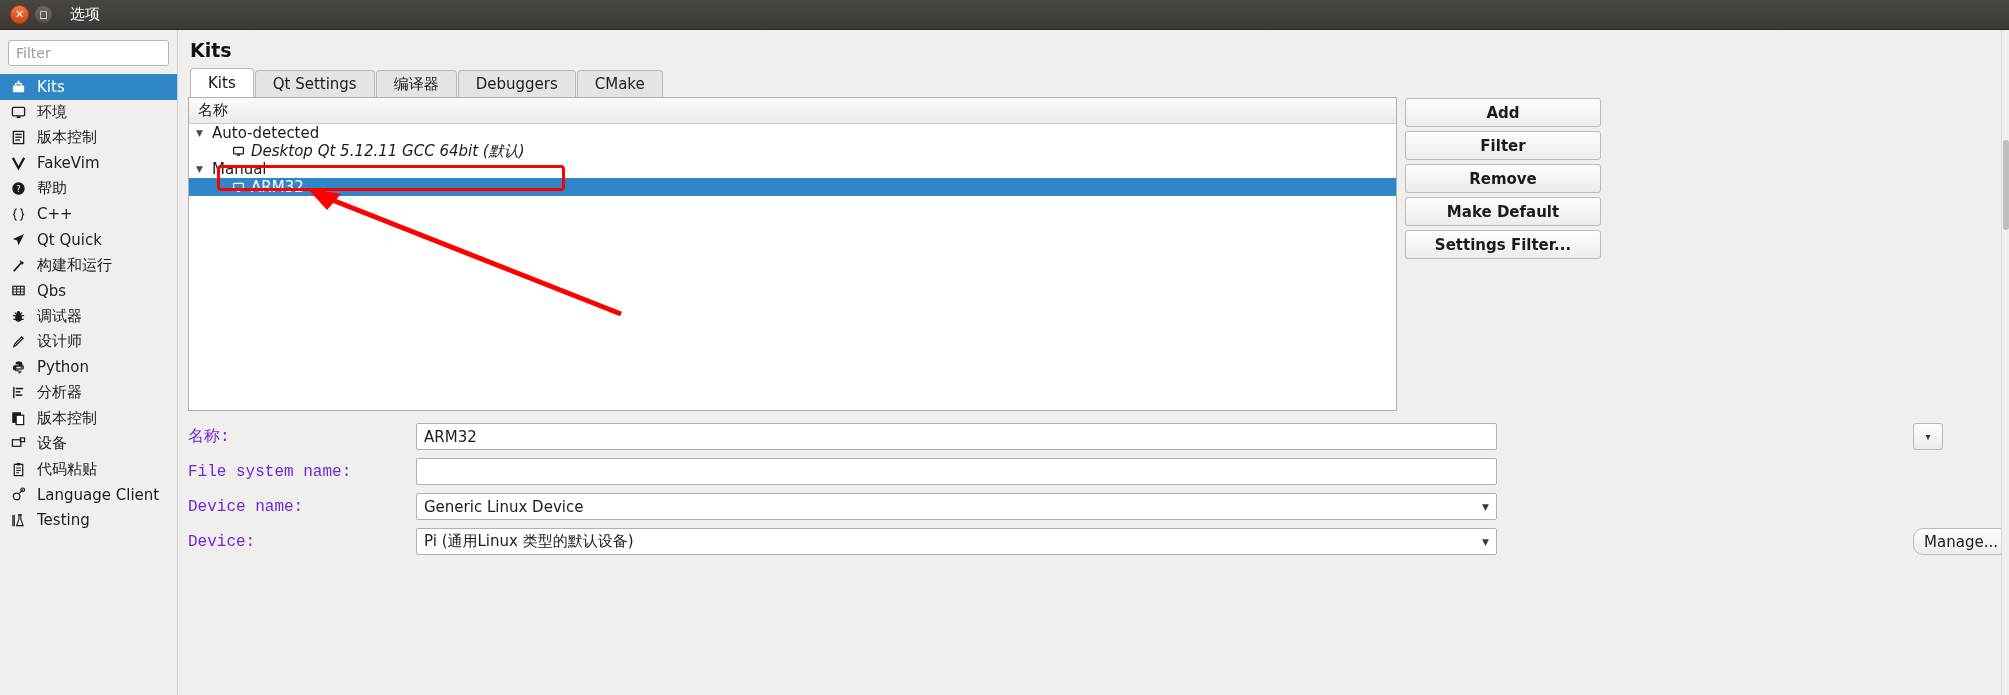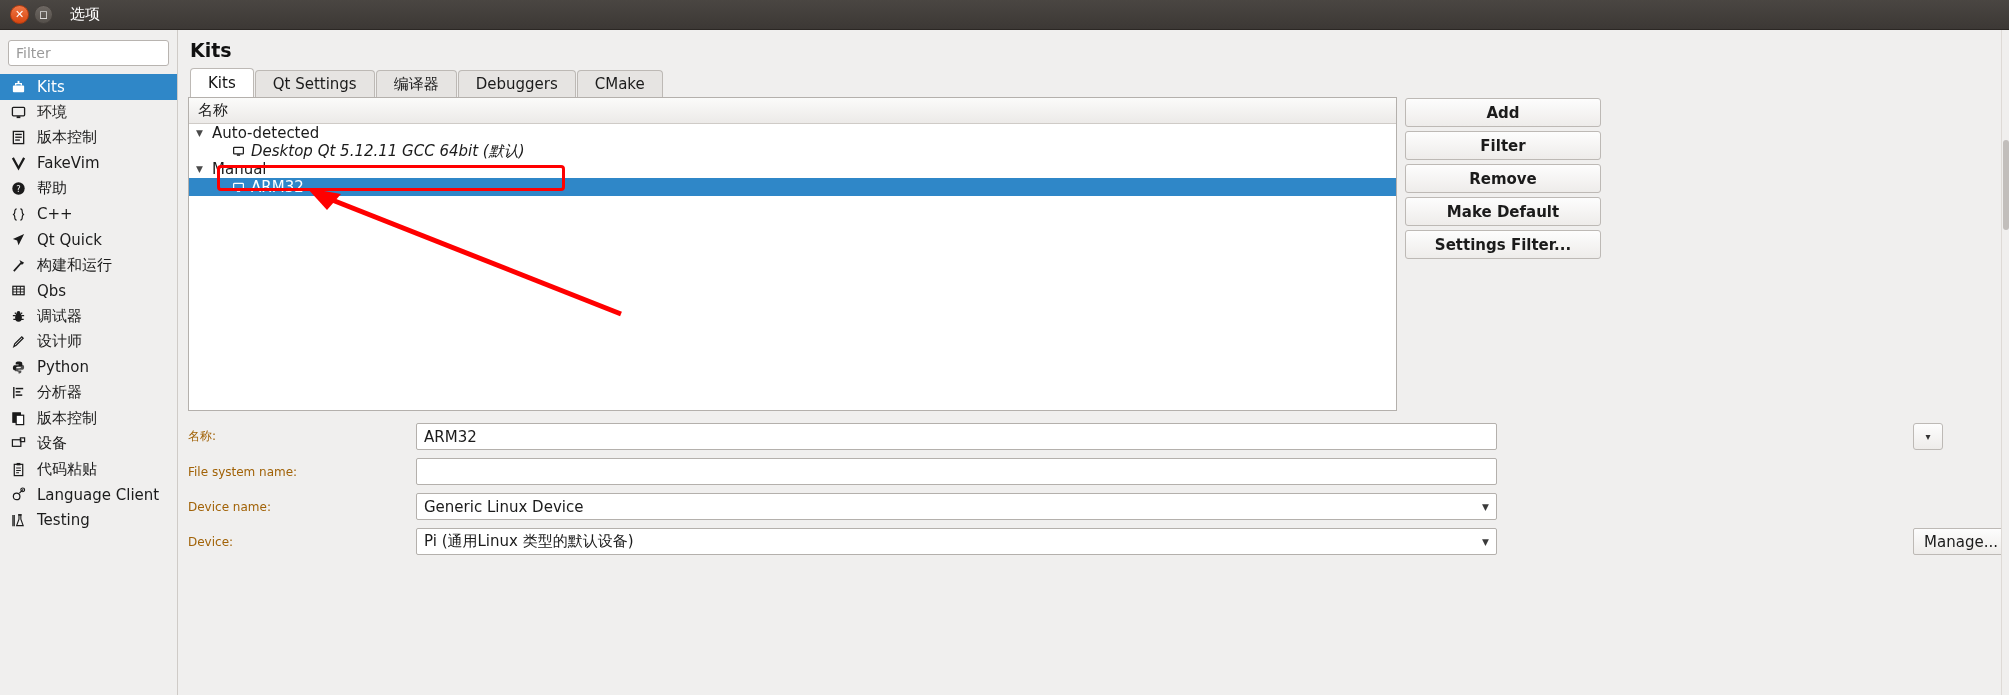--- a/index.html
+++ b/index.html
@@ -156,21 +156,21 @@
   .btn.wide { min-width: 196px; }
 
   
   .form {
     margin-top: 12px;
     display: grid;
     grid-template-columns: 228px 1fr auto;
     row-gap: 8px; column-gap: 0;
     align-items: center;
   }
-  .form-label { font-size: 12px; color: #a16207; }
+  .form-label { font-size: 16px; color: #6d28d9; font-family: Liberation Mono, monospace; }
   .field {
     height: 27px;
     border: 1px solid #b4b0ac; border-radius: 2px;
     background: #ffffff;
     display: flex; align-items: center;
     padding: 0 7px; font-size: 15px; color: #1b1b1b;
     width: 1081px;
   }
   .field.select { justify-content: space-between; }
   .caret { font-size: 9px; color: #3a3a3a; }
@@ -178,21 +178,21 @@
   .small-btn {
     width: 30px; height: 27px;
     background: linear-gradient(180deg,#fdfdfd 0%, #eeecea 100%);
     border: 1px solid #bdb9b5; border-radius: 3px;
     display: flex; align-items: center; justify-content: center;
     font-size: 10px; color: #333;
   }
   .manage-btn {
     height: 27px; padding: 0 10px;
     background: linear-gradient(180deg,#fdfdfd 0%, #eeecea 100%);
-    border: 1px solid #bdb9b5; border-radius: 2px;
+    border: 1px solid #bdb9b5; border-radius: 10px;
     display: flex; align-items: center; justify-content: center;
     font-size: 15px; color: #1b1b1b; white-space: nowrap;
   }
 
   
   .right-scroll {
     position: absolute; right: 0; top: 0; width: 8px; height: 100%;
     background: #f0efee; border-left: 1px solid #dedad6;
   }
   .right-scroll .thumb {

